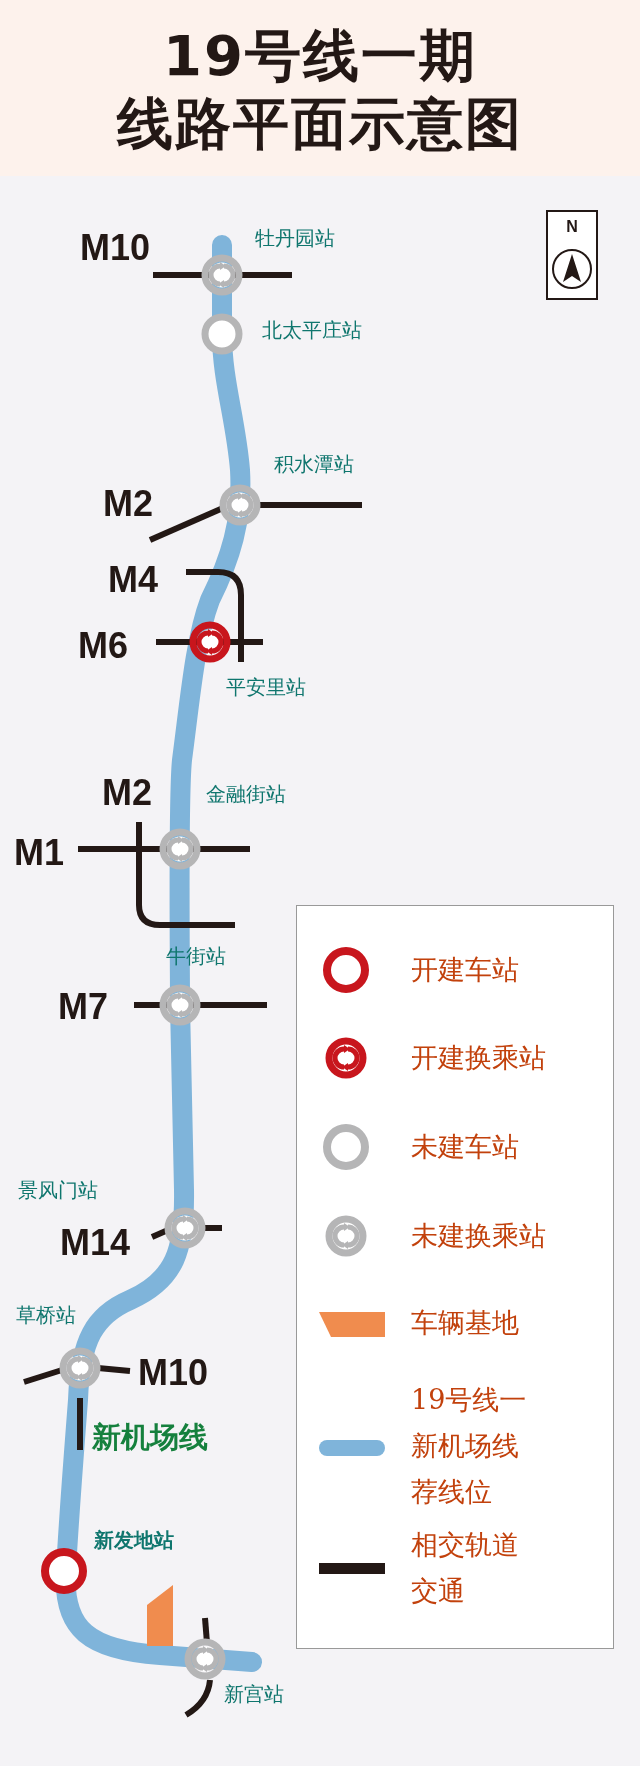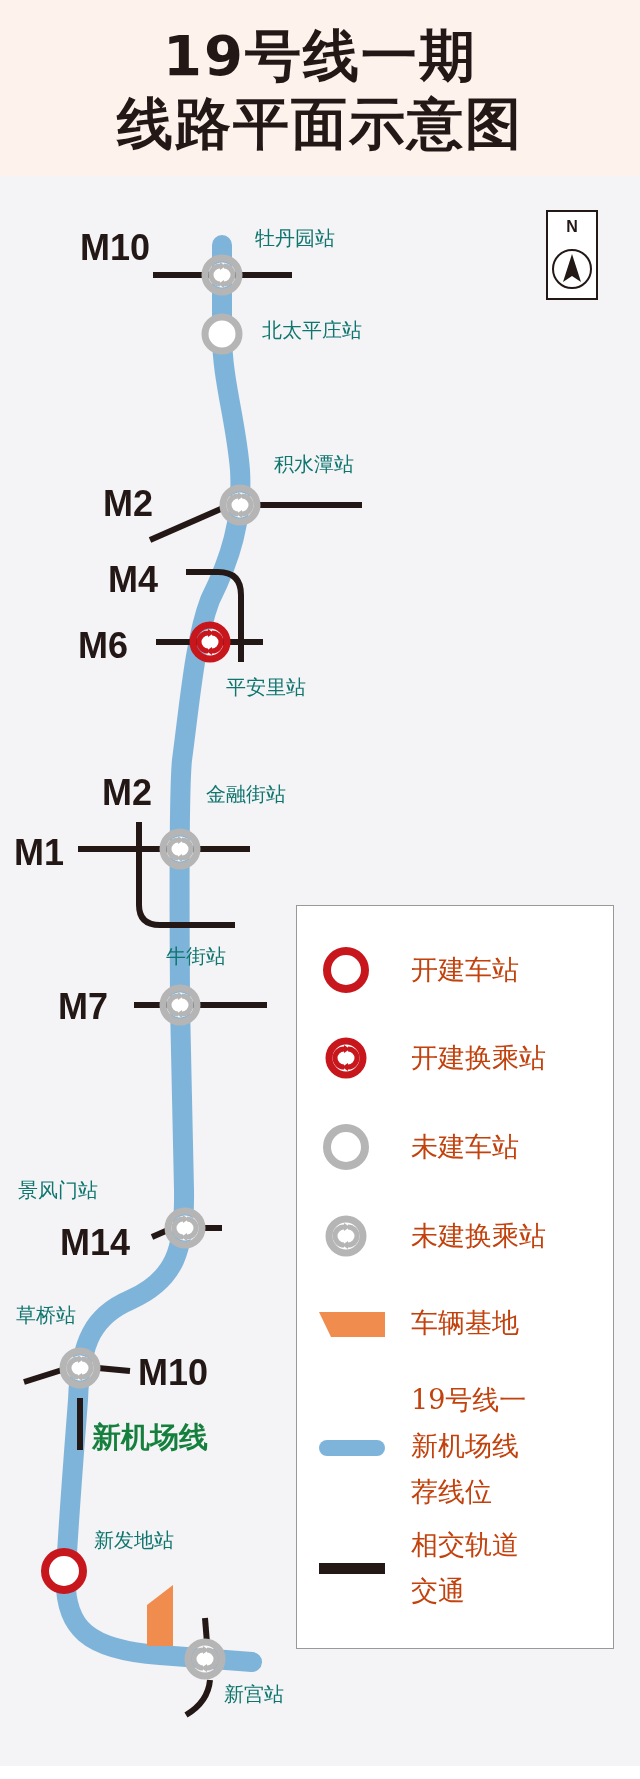--- a/index.html
+++ b/index.html
@@ -102,21 +102,21 @@
 </svg>
 
 <div class="st-label" style="left:255px; top:228px;">牡丹园站</div>
 <div class="st-label" style="left:262px; top:320px;">北太平庄站</div>
 <div class="st-label" style="left:274px; top:454px;">积水潭站</div>
 <div class="st-label" style="left:226px; top:677px;">平安里站</div>
 <div class="st-label" style="left:206px; top:776px;margin-top:8px;">金融街站</div>
 <div class="st-label" style="left:166px; top:946px;">牛街站</div>
 <div class="st-label" style="left:18px; top:1180px;">景风门站</div>
 <div class="st-label" style="left:16px; top:1305px;">草桥站</div>
-<div class="st-label" style="left:94px; top:1530px;">新发地站</div>
+<div class="st-label" style="left:94px; top:1530px;font-weight:bold;">新发地站</div>
 <div class="st-label" style="left:224px; top:1684px;">新宫站</div>
 
 <div class="line-label" style="left:80px; top:230px;">M10</div>
 <div class="line-label" style="left:103px; top:486px;">M2</div>
 <div class="line-label" style="left:108px; top:562px;">M4</div>
 <div class="line-label" style="left:78px; top:628px;">M6</div>
 <div class="line-label" style="left:102px; top:775px;">M2</div>
 <div class="line-label" style="left:14px; top:835px;">M1</div>
 <div class="line-label" style="left:58px; top:989px;">M7</div>
 <div class="line-label" style="left:60px; top:1225px;">M14</div>

